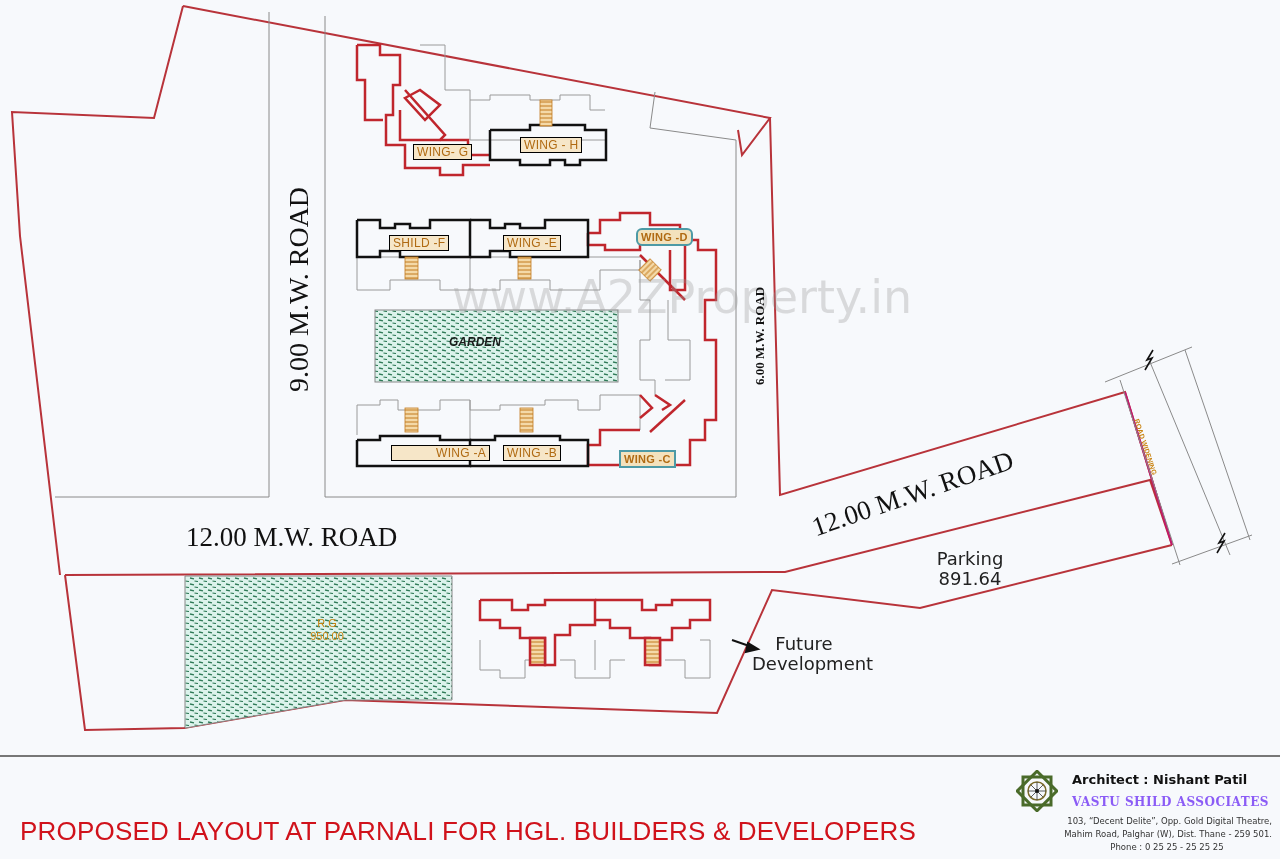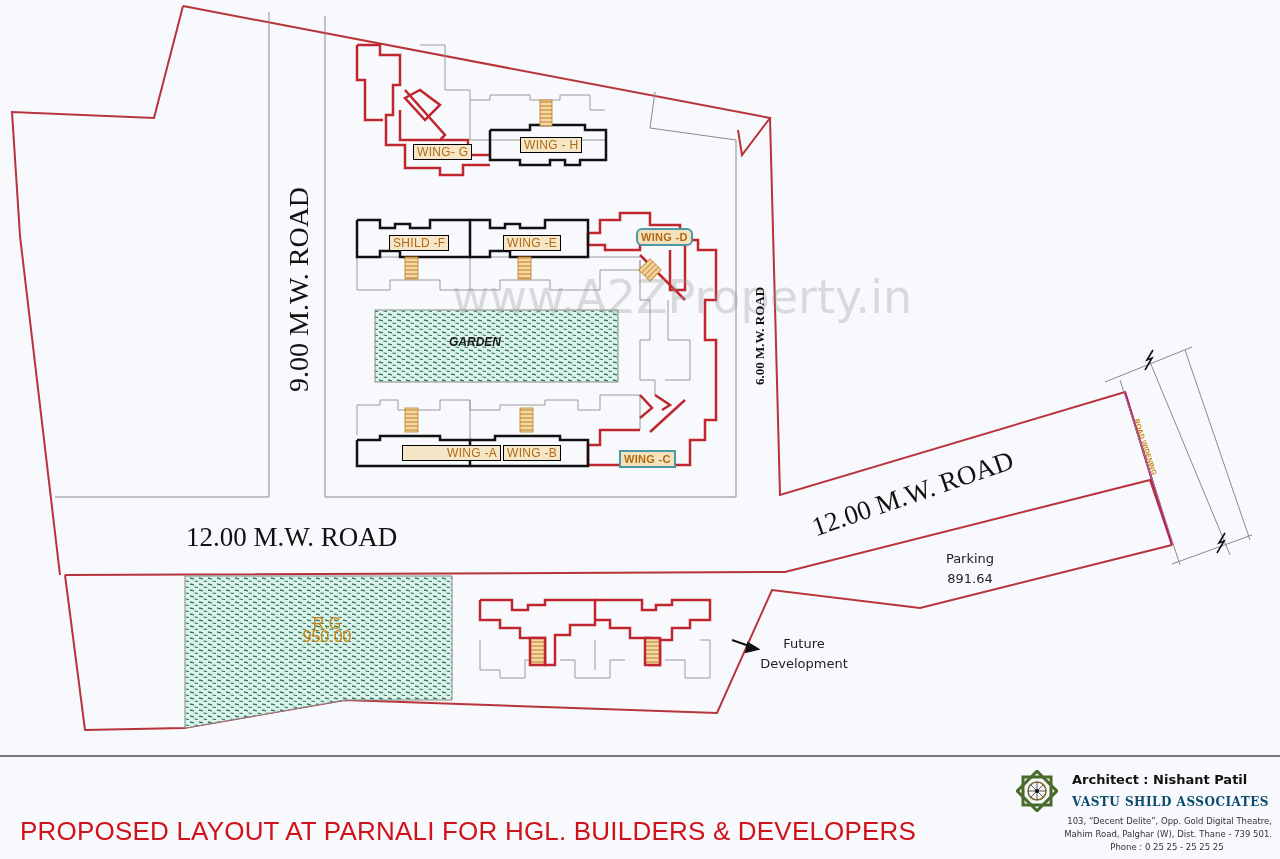--- a/index.html
+++ b/index.html
@@ -5,30 +5,30 @@
   html, body { margin: 0; padding: 0; }
   body { width: 1280px; height: 859px; position: relative; overflow: hidden; background: #f7f9fc; font-family: "Liberation Sans", sans-serif; }
   .plan { position: absolute; left: 0; top: 0; width: 1280px; height: 755px; }
   .plan svg { position: absolute; left: 0; top: 0; }
   .lbl { position: absolute; white-space: nowrap; }
   .road { font-family: "Liberation Serif", serif; color: #111; font-size: 26px; }
   .road-v { transform-origin: left top; }
   .wing { position: absolute; font-family: "Liberation Sans", sans-serif; font-size: 12px; color: #b06a12; background: #f6e6c8; border: 1px solid #000000; padding: 0 3px; line-height: 14px; letter-spacing: 0.3px; }
   .wing.teal { background: #f3e2bd; border: 2px solid #4d9aa6; color: #b06a12; font-weight: bold; font-size: 11px; }
   .garden-lbl { font-family: "Liberation Sans", sans-serif; font-style: italic; font-weight: bold; font-size: 12px; color: #1b1b1b; }
-  .small-orange { font-size: 16px; color: #c9820e; text-align: center; line-height: 13px; }
-  .sans-note { font-family: "DejaVu Sans", sans-serif; font-size: 13px; color: #222; text-align: center; line-height: 20px; }
+  .small-orange { font-size: 11px; color: #c9820e; text-align: center; line-height: 13px; }
+  .sans-note { font-family: "DejaVu Sans", sans-serif; font-size: 18px; color: #222; text-align: center; line-height: 20px; }
   .wm-logo { position: absolute; font-family: "DejaVu Sans", sans-serif; font-weight: bold; font-size: 72px; opacity: 0.18; letter-spacing: 2px; }
   .wm-url { position: absolute; font-family: "DejaVu Sans", sans-serif; font-size: 46px; color: #999; opacity: 0.32; }
   .footer-line { position: absolute; left: 0; top: 755px; width: 1280px; height: 2px; background: #777; }
   .footer-title { position: absolute; left: 20px; top: 816px; font-family: "Liberation Sans", sans-serif; font-size: 26px; color: #d0121b; letter-spacing: 0.2px; }
   .arch { position: absolute; left: 1016px; top: 768px; width: 260px; }
   .arch-logo { position: absolute; left: 0; top: 2px; width: 42px; height: 42px; }
   .arch-name { position: absolute; left: 56px; top: 4px; font-family: "DejaVu Sans", sans-serif; font-size: 13px; font-weight: bold; color: #111; }
-  .arch-firm { position: absolute; left: 56px; top: 27px; font-family: "DejaVu Serif", serif; font-size: 12px; font-weight: bold; color: #0c4a6e; letter-spacing: 0.5px; }
+  .arch-firm { position: absolute; left: 56px; top: 27px; font-family: "DejaVu Serif", serif; font-size: 12px; font-weight: bold; color: #8b5cf6; letter-spacing: 0.5px; }
   .arch-addr { position: absolute; left: 6px; top: 47px; width: 250px; font-family: "DejaVu Sans", sans-serif; font-size: 8.5px; color: #333; text-align: right; line-height: 13px; }
 </style>
 </head>
 <body>
 
 <div class="plan">
   <svg width="1280" height="755" viewBox="0 0 1280 755">
     <defs>
       <pattern id="hatch" width="9" height="6" patternUnits="userSpaceOnUse">
         <rect width="9" height="6" fill="#dcf3ec"></rect>
@@ -143,21 +143,21 @@
   <div class="lbl road road-v" style="left:752px; top:385px; transform: rotate(-90deg); font-size:13px; font-weight:bold;">6.00 M.W. ROAD</div>
   <div class="lbl road" style="left:186px; top:522px; font-size:27px;">12.00 M.W. ROAD</div>
   <div class="lbl road" style="left:818px; top:512px; font-size:27px; transform: rotate(-19deg); transform-origin:left bottom;">12.00 M.W. ROAD</div>
   <div class="lbl" style="left:1140px; top:418px; font-size:7px; color:#c9820e; transform: rotate(72deg); transform-origin:left top; font-weight:bold;">ROAD WIDENING</div>
 
   <div class="wing" style="left:413px; top:144px;">WING- G</div>
   <div class="wing" style="left:520px; top:137px;text-align:center;">WING - H</div>
   <div class="wing" style="left:389px; top:235px;">SHILD -F</div>
   <div class="wing" style="left:503px; top:235px;">WING -E</div>
   <div class="wing teal" style="left:636px; top:228px;border-radius:6px;">WING -D</div>
-  <div class="wing" style="left:402px; top:445px;padding-left:44px;">WING -A</div>
+  <div class="wing" style="left:391px; top:445px;padding-left:44px;">WING -A</div>
   <div class="wing" style="left:503px; top:445px;">WING -B</div>
   <div class="wing teal" style="left:619px; top:450px;">WING -C</div>
 
   <div class="lbl garden-lbl" style="left:449px; top:335px;">GARDEN</div>
   <div class="lbl small-orange" style="left:302px; top:617px; width:50px;">
     <div>R.G</div>
     <div>950.00</div>
   </div>
   <div class="lbl sans-note" style="left:930px; top:549px; width:80px;">
     <div>Parking</div>
@@ -183,16 +183,16 @@
         <line x1="12" y1="21" x2="30" y2="21"></line>
       <line x1="15" y1="15" x2="27" y2="27"></line>
         <line x1="27" y1="15" x2="15" y2="27"></line>
     </g>
     <circle cx="21" cy="21" r="2" fill="#111"></circle>
   </svg>
   <div class="arch-name">Architect : Nishant Patil</div>
   <div class="arch-firm">VASTU SHILD ASSOCIATES</div>
   <div class="arch-addr">
     <div>103, “Decent Delite”, Opp. Gold Digital Theatre,</div>
-    <div>Mahim Road, Palghar (W), Dist. Thane - 739 501.</div>
+    <div>Mahim Road, Palghar (W), Dist. Thane - 259 501.</div>
     <div style="text-align:center; padding-left:40px;">Phone : 0 25 25 - 25 25 25</div>
   </div>
 </div>
 
 </body></html>

